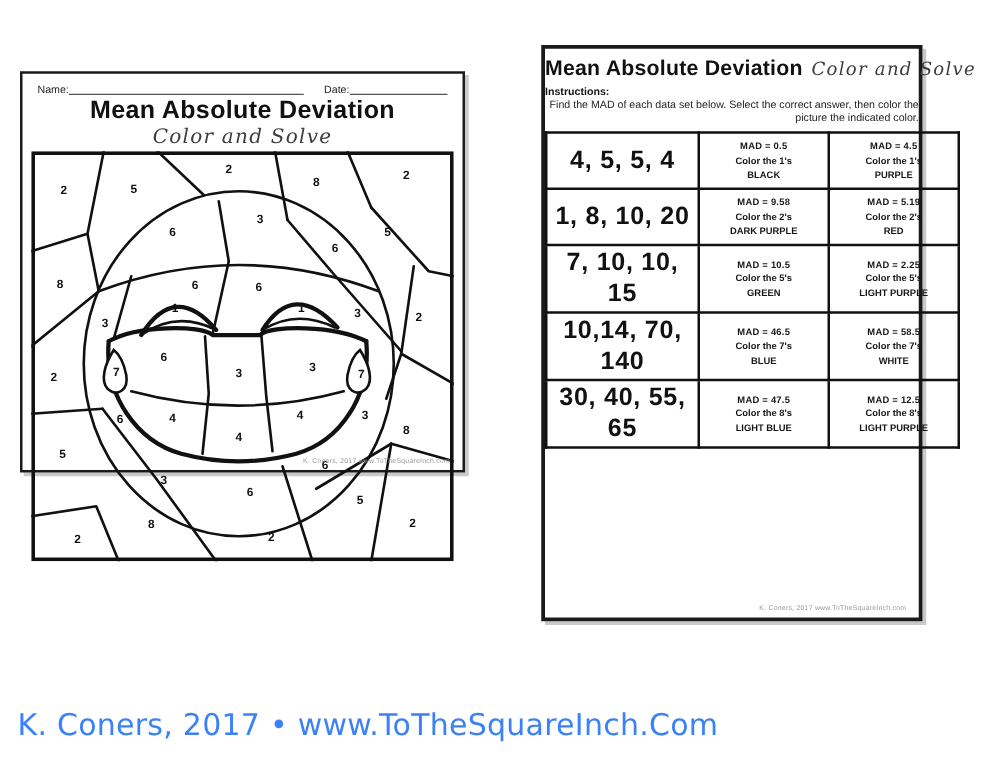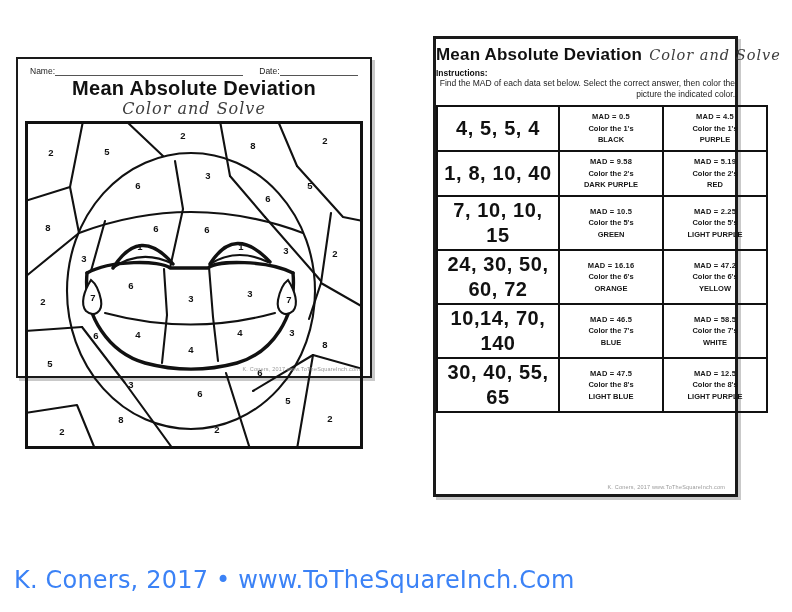--- a/index.html
+++ b/index.html
@@ -171,21 +171,21 @@
             <div class="pick-line">Color the 1's</div>
             <div class="color-line">BLACK</div>
           </td>
           <td class="opt">
             <div class="mad-line">MAD = 4.5</div>
             <div class="pick-line">Color the 1's</div>
             <div class="color-line">PURPLE</div>
           </td>
         </tr>
         <tr>
-          <td class="ds">1, 8, 10, 40</td>
+          <td class="ds">1, 8, 10, 20</td>
           <td class="opt">
             <div class="mad-line">MAD = 9.58</div>
             <div class="pick-line">Color the 2's</div>
             <div class="color-line">DARK PURPLE</div>
           </td>
           <td class="opt">
             <div class="mad-line">MAD = 5.19</div>
             <div class="pick-line">Color the 2's</div>
             <div class="color-line">RED</div>
           </td>
@@ -194,33 +194,20 @@
           <td class="ds">7, 10, 10, 15</td>
           <td class="opt">
             <div class="mad-line">MAD = 10.5</div>
             <div class="pick-line">Color the 5's</div>
             <div class="color-line">GREEN</div>
           </td>
           <td class="opt">
             <div class="mad-line">MAD = 2.25</div>
             <div class="pick-line">Color the 5's</div>
             <div class="color-line">LIGHT PURPLE</div>
-          </td>
-        </tr>
-        <tr>
-          <td class="ds">24, 30, 50, 60, 72</td>
-          <td class="opt">
-            <div class="mad-line">MAD = 16.16</div>
-            <div class="pick-line">Color the 6's</div>
-            <div class="color-line">ORANGE</div>
-          </td>
-          <td class="opt">
-            <div class="mad-line">MAD = 47.2</div>
-            <div class="pick-line">Color the 6's</div>
-            <div class="color-line">YELLOW</div>
           </td>
         </tr>
         <tr>
           <td class="ds">10,14, 70, 140</td>
           <td class="opt">
             <div class="mad-line">MAD = 46.5</div>
             <div class="pick-line">Color the 7's</div>
             <div class="color-line">BLUE</div>
           </td>
           <td class="opt">

